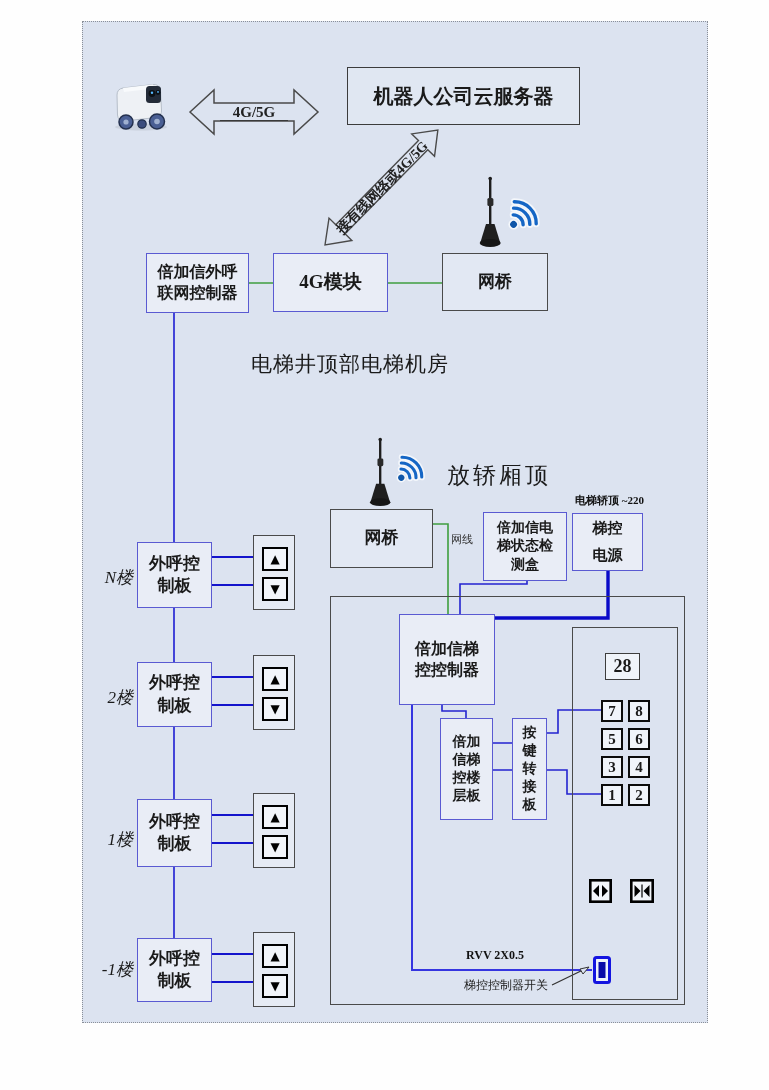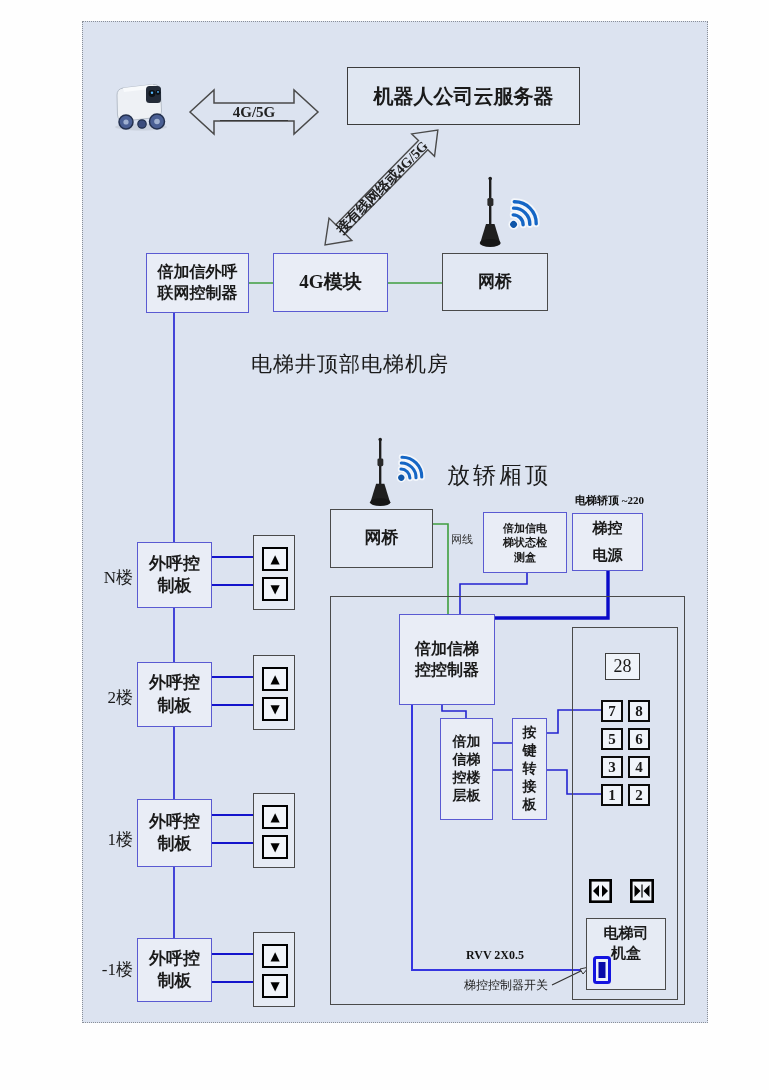--- a/index.html
+++ b/index.html
@@ -11,26 +11,26 @@
   .bx{position:absolute;box-sizing:border-box;display:flex;flex-direction:column;
       justify-content:center;align-items:center;text-align:center;line-height:1.3;}
   .bx.blue{border:1.7px solid #5a5ad2;background:#e9edf6;}
   .bx.gray{border:1.6px solid #4a4a4a;background:#e2e8f3;}
   .bx.dark{border:1.7px solid #3c3c3c;background:#e0e7f2;}
   .lbl{position:absolute;white-space:nowrap;}
   .kbtn{position:absolute;width:22px;height:22px;box-sizing:border-box;border:2.4px solid #0b0b0b;
         background:#f0f4fa;display:flex;align-items:center;justify-content:center;
         font-weight:bold;font-size:15px;}
   .disp{position:absolute;box-sizing:border-box;border:1.7px solid #3d3d3d;background:#f0f4fa;
-        display:flex;align-items:center;justify-content:center;font-weight:normal;font-size:18px;}
+        display:flex;align-items:center;justify-content:center;font-weight:bold;font-size:18px;}
   .btnpanel{position:absolute;box-sizing:border-box;border:1.6px solid #4a4a4a;background:#e6ebf4;}
   .updown{position:absolute;left:8px;width:26px;height:24px;box-sizing:border-box;
           border:2.6px solid #000;background:#f2f5fa;display:flex;align-items:center;justify-content:center;
           font-family:"DejaVu Sans",sans-serif;font-size:12px;color:#000;}
-  .floor-lbl{position:absolute;left:84px;width:49px;text-align:right;font-size:17px;}
+  .floor-lbl{position:absolute;left:84px;width:49px;text-align:right;font-size:17px;font-style:italic;}
   .caption{position:absolute;left:0;top:1040px;width:769px;text-align:center;
            font-weight:bold;font-size:20px;color:#111;}
   .smallb{font-weight:bold;font-size:11px;color:#111;}
   svg{display:block;}
 </style>
 </head>
 <body>
 
 <div class="page">
 
@@ -158,21 +158,21 @@
   </svg>
 
   <div class="lbl" style="left:447px;top:460px;font-size:23px;letter-spacing:3px;">放轿厢顶</div>
   <div class="lbl smallb" style="left:575px;top:493px;">电梯轿顶 ~220</div>
 
   <div class="bx gray" style="left:330px;top:509px;width:103px;height:59px;font-size:17px;font-weight:bold;">
     <div>网桥</div>
   </div>
   <div class="lbl" style="left:451px;top:532px;font-size:11px;color:#333;">网线</div>
 
-  <div class="bx blue" style="left:483px;top:512px;width:84px;height:61px;font-size:11px;font-weight:bold;">
+  <div class="bx blue" style="left:483px;top:512px;width:84px;height:69px;font-size:14px;font-weight:bold;">
     <div>倍加信电</div>
     <div>梯状态检</div>
     <div>测盒</div>
   </div>
   <div class="bx blue" style="left:572px;top:513px;width:71px;height:58px;font-size:15px;font-weight:bold;gap:8px;">
     <div>梯控</div>
     <div>电源</div>
   </div>
 
   <div style="position:absolute;left:330px;top:596px;width:355px;height:409px;box-sizing:border-box;
@@ -216,25 +216,20 @@
     <polygon points="10,6 10,18 4,12" fill="#000"></polygon>
     <polygon points="13,6 13,18 19,12" fill="#000"></polygon>
   </svg>
   <svg style="position:absolute;left:630px;top:879px;" width="24" height="24" viewBox="0 0 24 24">
     <rect x="1.3" y="1.3" width="21.4" height="21.4" fill="#f2f5fa" stroke="#000" stroke-width="2.6"></rect>
     <polygon points="4.5,6 4.5,18 10.5,12" fill="#000"></polygon>
     <polygon points="19.5,6 19.5,18 13.5,12" fill="#000"></polygon>
     <rect x="11.4" y="5.5" width="1.2" height="13" fill="#000"></rect>
   </svg>
 
-  <div class="bx gray" style="left:586px;top:918px;width:80px;height:72px;font-size:15px;font-weight:bold;
-       justify-content:flex-start;padding-top:5px;background:#e6ebf4;">
-    <div>电梯司</div>
-    <div>机盒</div>
-  </div>
   <svg style="position:absolute;left:593px;top:956px;" width="18" height="28" viewBox="0 0 18 28">
     <rect x="1.5" y="1.5" width="15" height="25" rx="2" fill="#eef2fa" stroke="#1414e0" stroke-width="3"></rect>
     <rect x="5.5" y="6" width="7" height="16" fill="#0a0aa8"></rect>
   </svg>
 
   <div class="lbl smallb" style="left:466px;top:948px;font-size:12px;">RVV 2X0.5</div>
   <div class="lbl" style="left:464px;top:977px;font-size:12px;color:#222;">梯控控制器开关</div>
 
   <div class="floor-lbl" style="top:566px;">N楼</div>
   <div class="bx blue" style="left:137px;top:542px;width:75px;height:66px;font-size:17px;font-weight:bold;">

